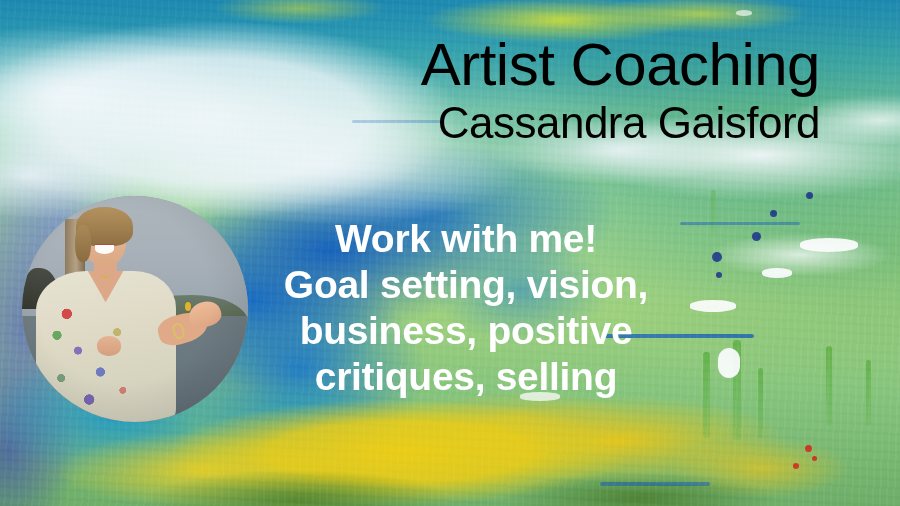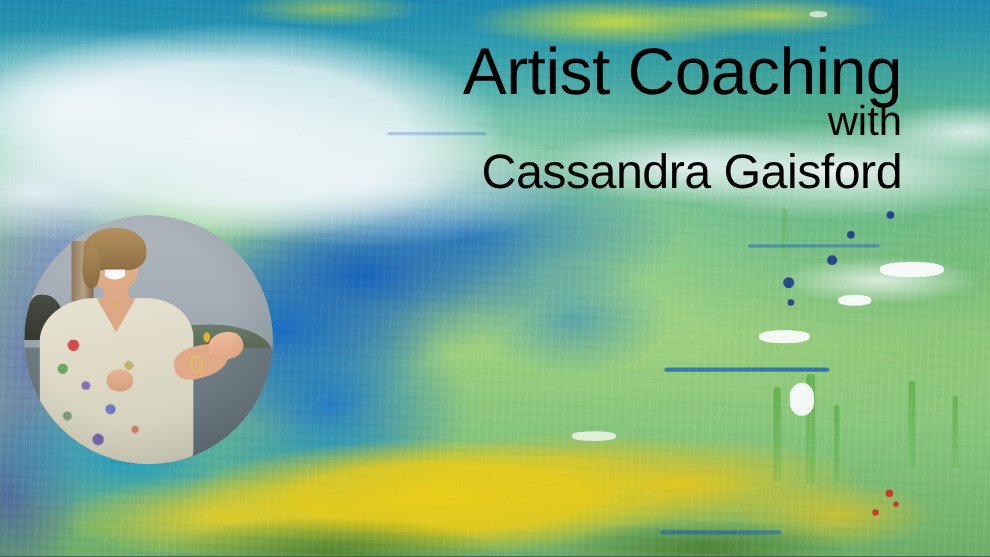--- a/index.html
+++ b/index.html
@@ -354,18 +354,23 @@
     <div class="p-neckl"></div>
     <div class="p-head"></div>
     <div class="p-hair"></div>
     <div class="p-hair2"></div>
     <div class="p-smile"></div>
     <div class="p-shade"></div>
   </div>
 
   <div class="title-block">
     <div class="t-line1">Artist Coaching</div>
-    <div class="t-with">with</div>
     <div class="t-line2">Cassandra Gaisford</div>
   </div>
 
+  <div class="body-block">
+    <span class="b-line">Work with me!</span>
+    <span class="b-line">Goal setting, vision,</span>
+    <span class="b-line">business, positive</span>
+    <span class="b-line">critiques, selling</span>
+  </div>
 
 </div>
 
 </body></html>

